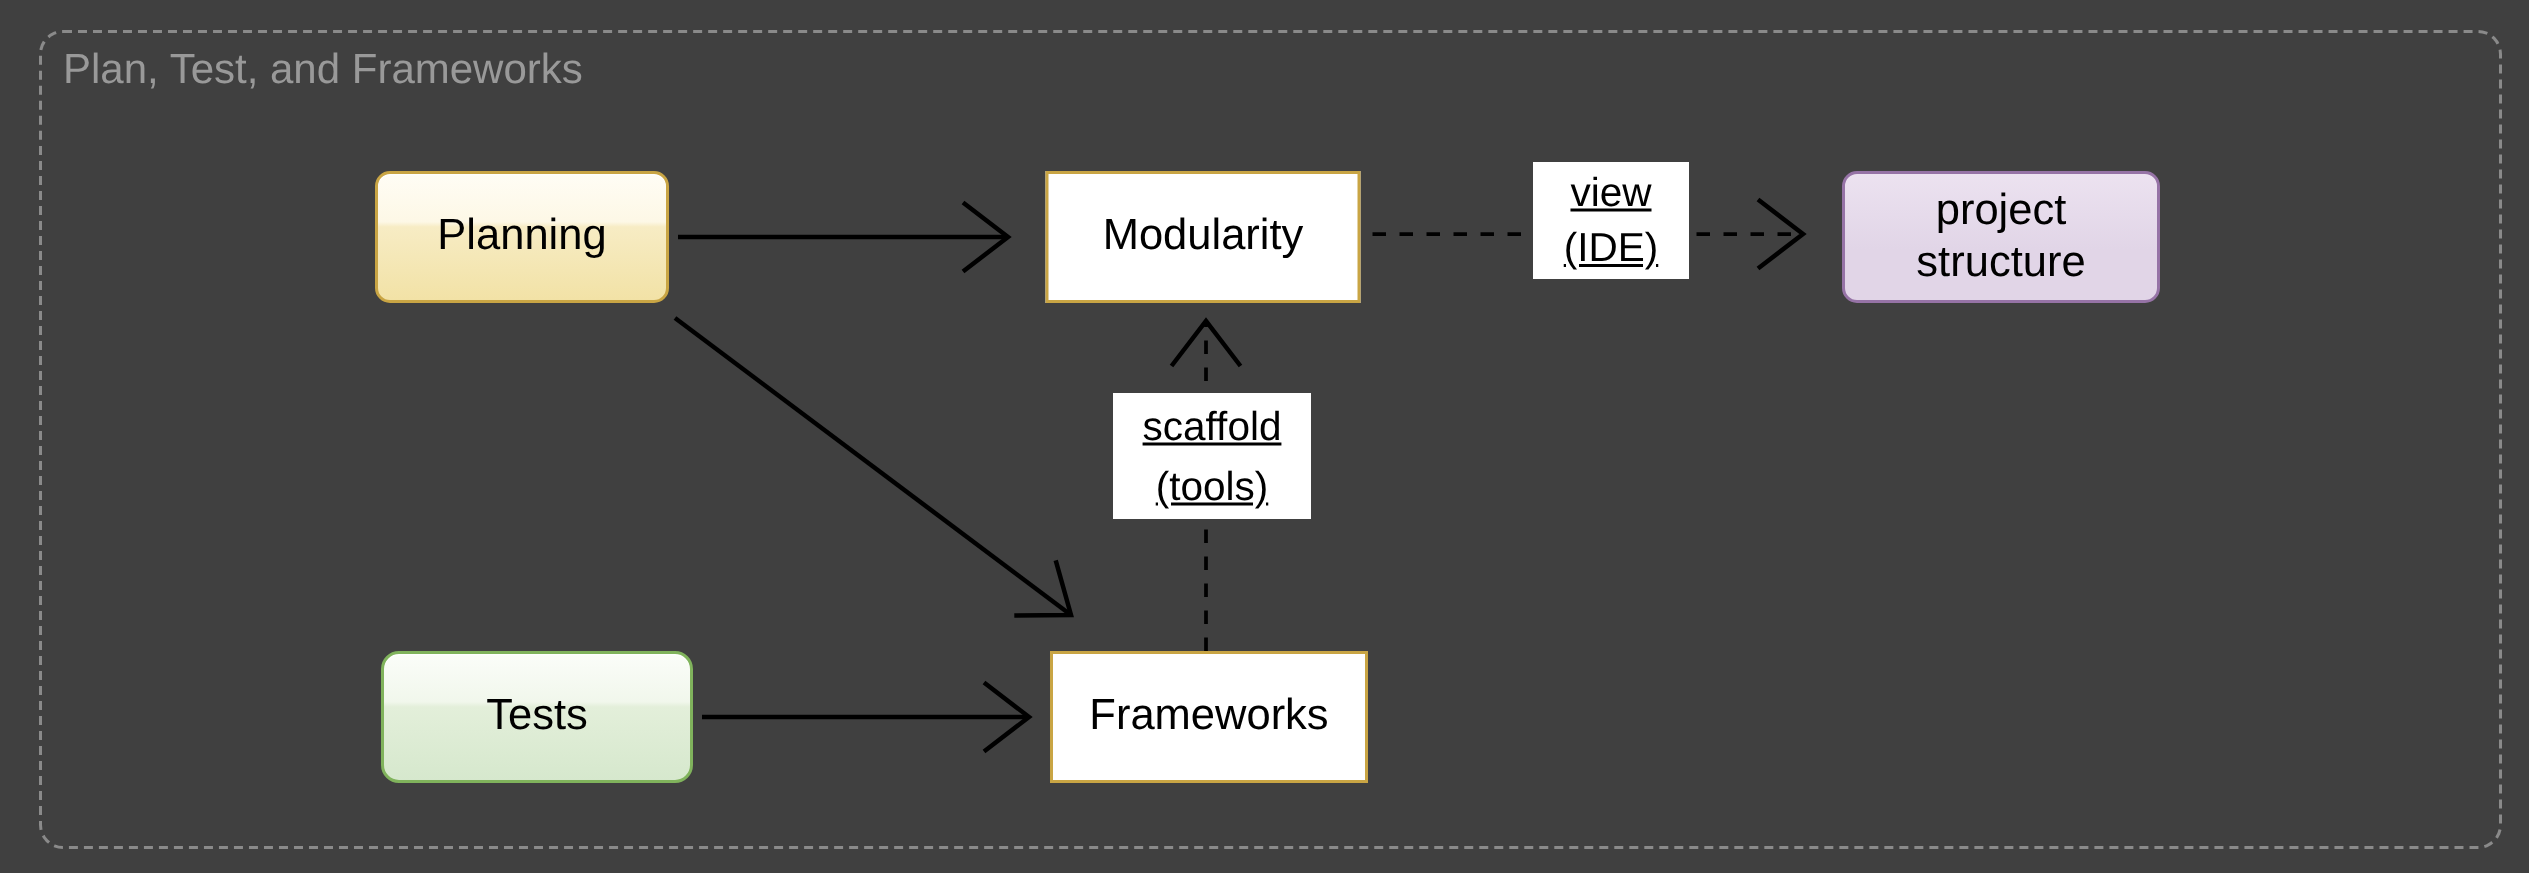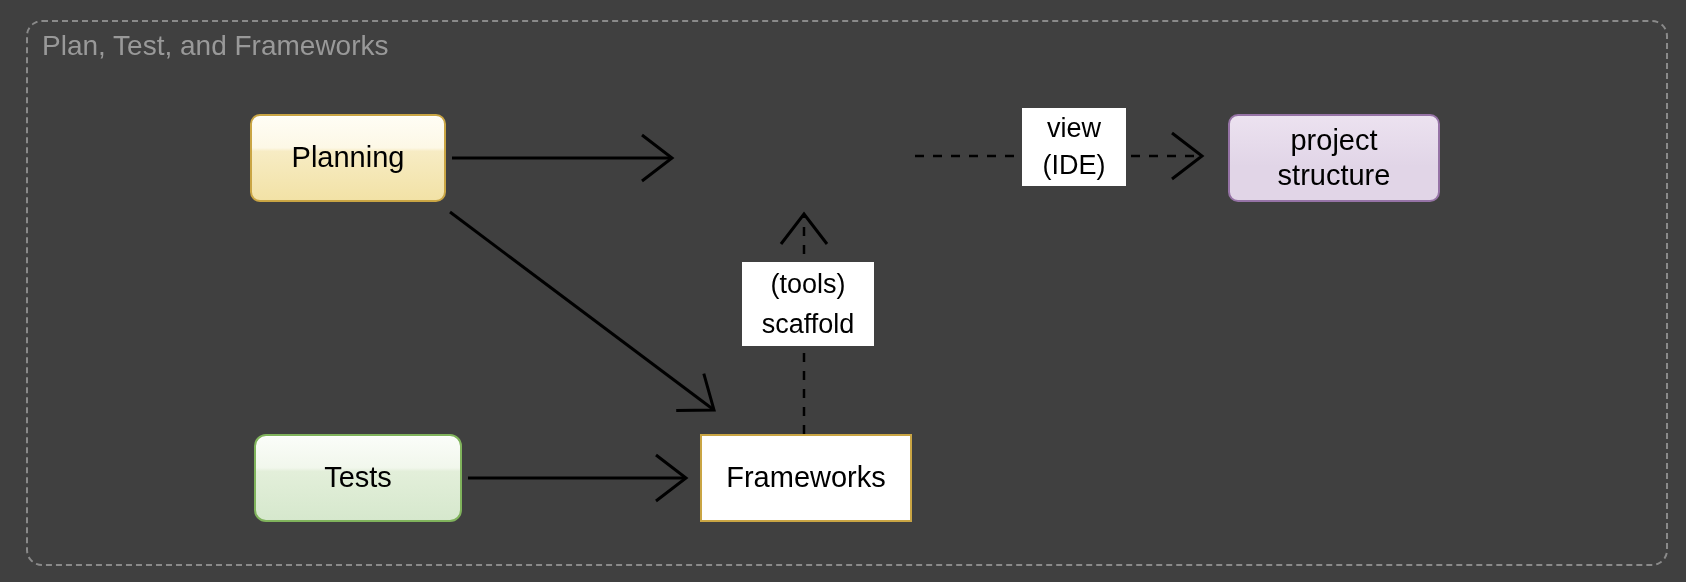--- a/index.html
+++ b/index.html
@@ -82,21 +82,21 @@
     padding: 17px 20px;
   }
   .edge-label {
     position: absolute;
     background: #ffffff;
     text-align: center;
     font-size: 27px;
     color: #000000;
     padding: 2px 4px;
   }
-  .edge-label span { display: block; }
+  .edge-label span { display: block; text-decoration: underline; }
   .label-scaffold { left: 742px; top: 262px; width: 124px; line-height: 40px; }
   .label-view     { left: 1022px; top: 108px; width: 96px;  line-height: 37px; }
 </style>
 </head>
 <body>
 
 <div class="canvas">
 
   <div class="group">
     <div class="group-title">Plan, Test, and Frameworks</div>
@@ -124,31 +124,32 @@
     <g>
       <line x1="804" y1="434" x2="804" y2="214" stroke="#000000" stroke-width="2.5" stroke-dasharray="9 9" marker-end="url(#open-arrow)"></line>
     </g>
 
     <g>
       <line x1="915" y1="156" x2="1202" y2="156" stroke="#000000" stroke-width="2.5" stroke-dasharray="9 9" marker-end="url(#open-arrow)"></line>
     </g>
   </svg>
 
   <div class="edge-label label-scaffold">
+    <span>scaffold</span>
     <span>(tools)</span>
-    <span>scaffold</span>
   </div>
 
   <div class="edge-label label-view">
     <span>view</span>
     <span>(IDE)</span>
   </div>
 
   <div class="node node-planning">Planning</div>
 
   <div class="node node-tests">Tests</div>
 
+  <div class="node node-modularity">Modularity</div>
 
   <div class="node node-frameworks">Frameworks</div>
 
   <div class="node node-project-structure">project structure</div>
 
 </div>
 
 </body></html>

